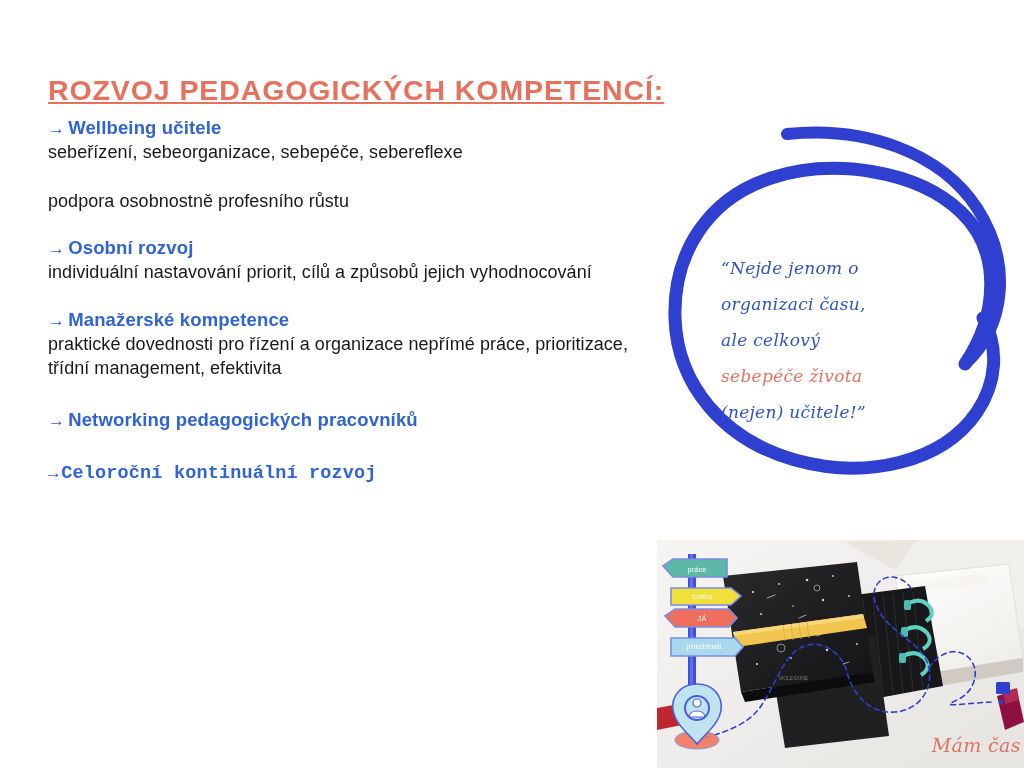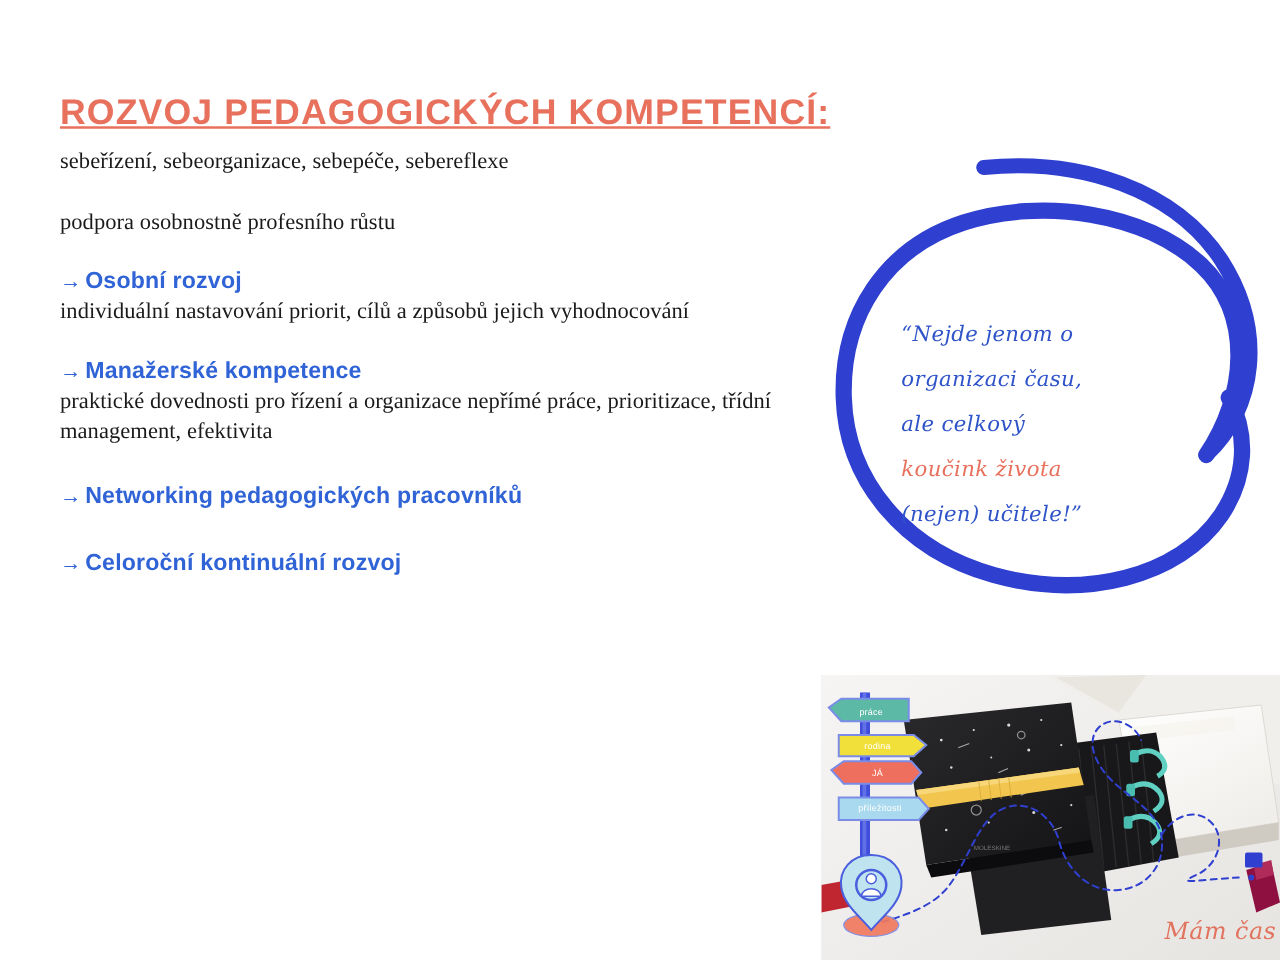--- a/index.html
+++ b/index.html
@@ -32,39 +32,38 @@
   
   #bullet-list {
     position: absolute;
     left: 48px;
     top: 116px;
     width: 620px;
   }
   .bullet-group {
     margin-bottom: 22px;
   }
-  .bullet-group:last-child { margin-bottom: 0; }
+  .bullet-group:last-child { margin-bottom: 0; font-family: Liberation Mono, monospace; }
   .bullet-heading {
     color: #2f63d6;
     font-weight: bold;
     font-size: 18.5px;
     line-height: 23px;
     letter-spacing: 0.15px;
   }
   .bullet-heading .arrow-glyph {
     font-weight: normal;
     font-size: 17px;
     padding-right: 3px;
   }
   .bullet-body {
     color: #1a1a1a;
     font-size: 18px;
     line-height: 24.5px;
     letter-spacing: 0.05px;
-    font-family: Liberation Serif, serif;
   }
   
   .bullet-group.g0 { margin-bottom: 24px; }
   .bullet-group.g1 { margin-bottom: 23px; }
   .bullet-group.g2 { margin-bottom: 23px; }
   .bullet-group.g3 { margin-bottom: 25px; }
   .bullet-group.g4 { margin-bottom: 27px; }
   .bullet-group.g5 { margin-bottom: 30px; }
 
   
@@ -138,20 +137,23 @@
 </head>
 <body>
 
 <div id="slide">
 
   <div id="slide-title">ROZVOJ PEDAGOGICKÝCH KOMPETENCÍ:</div>
 
   <div id="bullet-list">
 
     <div class="bullet-group g0">
+      <div class="bullet-heading">
+        <span class="arrow-glyph">→</span><span>Wellbeing učitele</span>
+      </div>
       <div class="bullet-body">sebeřízení, sebeorganizace, sebepéče, sebereflexe</div>
     </div>
 
     <div class="bullet-group g1">
       <div class="bullet-body">podpora osobnostně profesního růstu</div>
     </div>
 
     <div class="bullet-group g2">
       <div class="bullet-heading">
         <span class="arrow-glyph">→</span><span>Osobní rozvoj</span>
@@ -193,21 +195,21 @@
                C 44 86, 8 140, 10 206
                C 12 272, 58 328, 130 348
                C 202 368, 278 350, 312 300
                C 332 270, 334 236, 318 206" fill="none" stroke="#2f3fd0" stroke-width="13" stroke-linecap="round"></path>
     </svg>
 
     <div id="quote-text">
       <div>“Nejde jenom o</div>
       <div>organizaci času,</div>
       <div>ale celkový</div>
-      <div class="accent">koučink života</div>
+      <div class="accent">sebepéče života</div>
       <div>(nejen) učitele!”</div>
     </div>
   </div>
 
   <div id="photo">
 
     <svg id="photo-canvas" viewBox="0 0 367 228">
       <defs>
         <linearGradient id="deskg" x1="0" y1="0" x2="1" y2="1">
           <stop offset="0%" stop-color="#f6f5f3"></stop>

